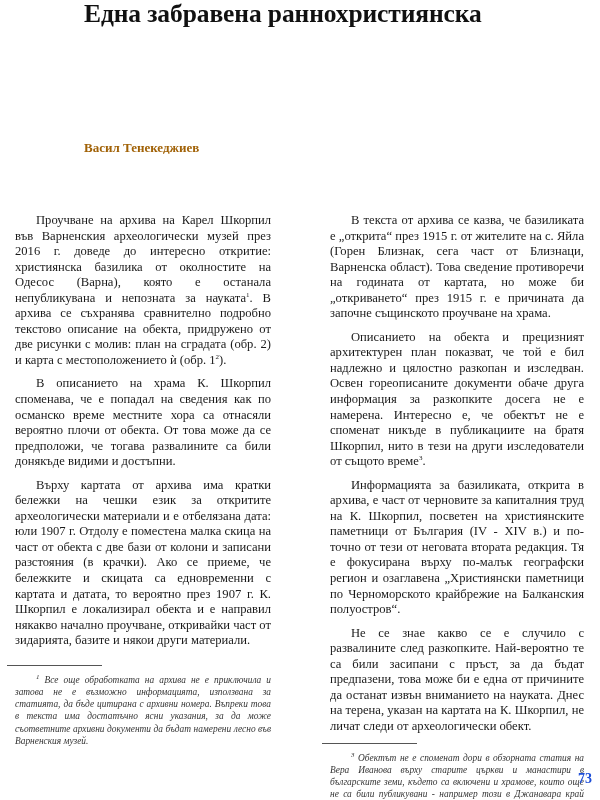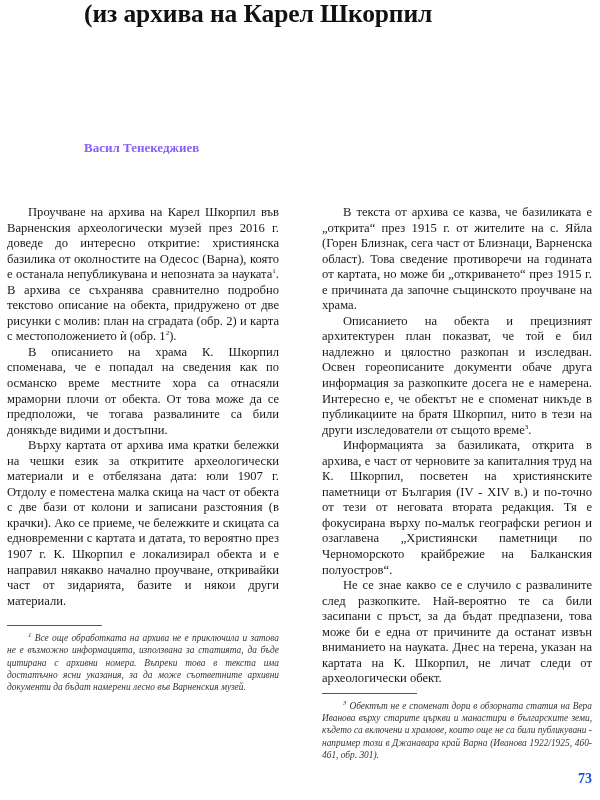--- a/index.html
+++ b/index.html
@@ -9,55 +9,55 @@
     color: #1a1a1a;
   }
   .title {
     position: absolute; left: 84px; top: 0px; width: 500px;
     font-weight: bold; font-size: 25.5px; line-height: 28.5px;
     letter-spacing: -0.1px; color: #111;
   }
   .title div { white-space: nowrap; }
   .author {
     position: absolute; left: 84px; top: 140px;
-    font-weight: bold; font-size: 13px; color: #8b5cf6; text-align: right;
+    font-weight: bold; font-size: 13px; color: #a16207; text-align: right;
   }
   .col {
     position: absolute; top: 205px; width: 272px;
     font-size: 12.6px; line-height: 15.55px;
     text-align: justify; hyphens: manual;
   }
   .col.left { left: 7px; }
   .col.right { left: 322px; width: 270px; }
-  .col p { margin: 0; text-indent: 21px; }
+  .col p { margin: 8px; text-indent: 21px; }
   .col p.sub { font-weight: bold; }
   sup { font-size: 7px; line-height: 0; vertical-align: super; }
   .fnrule { height: 1px; background: #555; width: 95px; margin: 16px 0 6px 0; }
   .col.right .fnrule { margin-top: 6px; }
   .fn {
     font-style: italic; font-size: 9.4px; line-height: 12.2px;
     color: #333; text-align: justify; margin: 0;
   }
   .pagenum {
     position: absolute; right: 8px; top: 771px;
     font-weight: bold; font-size: 14px; color: #1d4ed8; font-family: Liberation Serif, serif;
   }
 </style>
 </head>
 <body>
 
 <div class="title">
-  <div>(из архива на Карел Шкорпил</div>
+  <div>Една забравена ранно­християнска</div>
 </div>
 
 <div class="author">Васил Тенекеджиев</div>
 
 <div class="col left">
   <p><span>Проучване на архива на Карел Шкорпил във Варненския археологически музей през 2016 г. доведе до интересно откритие: християнска базилика от околностите на Одесос (Варна), която е останала непубликувана и непозната за науката</span><sup>1</sup><span>. В архива се съхранява сравнително подробно текстово описание на обекта, придружено от две рисунки с молив: план на сградата (обр. 2) и карта с местоположението ѝ (обр. 1</span><sup>2</sup><span>).</span></p>
-  <p>В описанието на храма К. Шкорпил споменава, че е попадал на сведения как по османско време местните хора са отнасяли мраморни плочи от обекта. От това може да се предположи, че тогава развалините са били донякъде видими и достъпни.</p>
+  <p>В описанието на храма К. Шкорпил споменава, че е попадал на сведения как по османско време местните хора са отнасяли вероятно плочи от обекта. От това може да се предположи, че тогава развалините са били донякъде видими и достъпни.</p>
   <p>Върху картата от архива има кратки бележки на чешки език за откритите археологически материали и е отбелязана дата: юли 1907 г. Отдолу е поместена малка скица на част от обекта с две бази от колони и записани разстояния (в крачки). Ако се приеме, че бележките и скицата са едновременни с картата и датата, то вероятно през 1907 г. К. Шкорпил е локализирал обекта и е направил някакво начално проучване, откривайки част от зидарията, базите и някои други материали.</p>
   <div class="fnrule"></div>
   <p class="fn"><sup>1</sup><span> Все още обработката на архива не е приключила и затова не е възможно информацията, използвана за статията, да бъде цитирана с архивни номера. Въпреки това в текста има достатъчно ясни указания, за да може съответните архивни документи да бъдат намерени лесно във Варненския музей.</span></p>
 </div>
 
 <div class="col right">
   <p>В текста от архива се казва, че базиликата е „открита“ през 1915 г. от жителите на с. Яйла (Горен Близнак, сега част от Близнаци, Варненска област). Това сведение противоречи на годината от картата, но може би „откриването“ през 1915 г. е причината да започне същинското проучване на храма.</p>
   <p><span>Описанието на обекта и прецизният архитектурен план показват, че той е бил надлежно и цялостно разкопан и изследван. Освен гореописаните документи обаче друга информация за разкопките досега не е намерена. Интересно е, че обектът не е споменат никъде в публикациите на братя Шкорпил, нито в тези на други изследователи от същото време</span><sup>3</sup><span>.</span></p>
   <p>Информацията за базиликата, открита в архива, е част от черновите за капиталния труд на К. Шкорпил, посветен на християнските паметници от България (IV - XIV в.) и по-точно от тези от неговата втората редакция. Тя е фокусирана върху по-малък географски регион и озаглавена „Християнски паметници по Черноморското крайбрежие на Балканския полуостров“.</p>
   <p>Не се знае какво се е случило с развалините след разкопките. Най-вероятно те са били засипани с пръст, за да бъдат предпазени, това може би е една от причините да останат извън вниманието на науката. Днес на терена, указан на картата на К. Шкорпил, не личат следи от археологически обект.</p>

